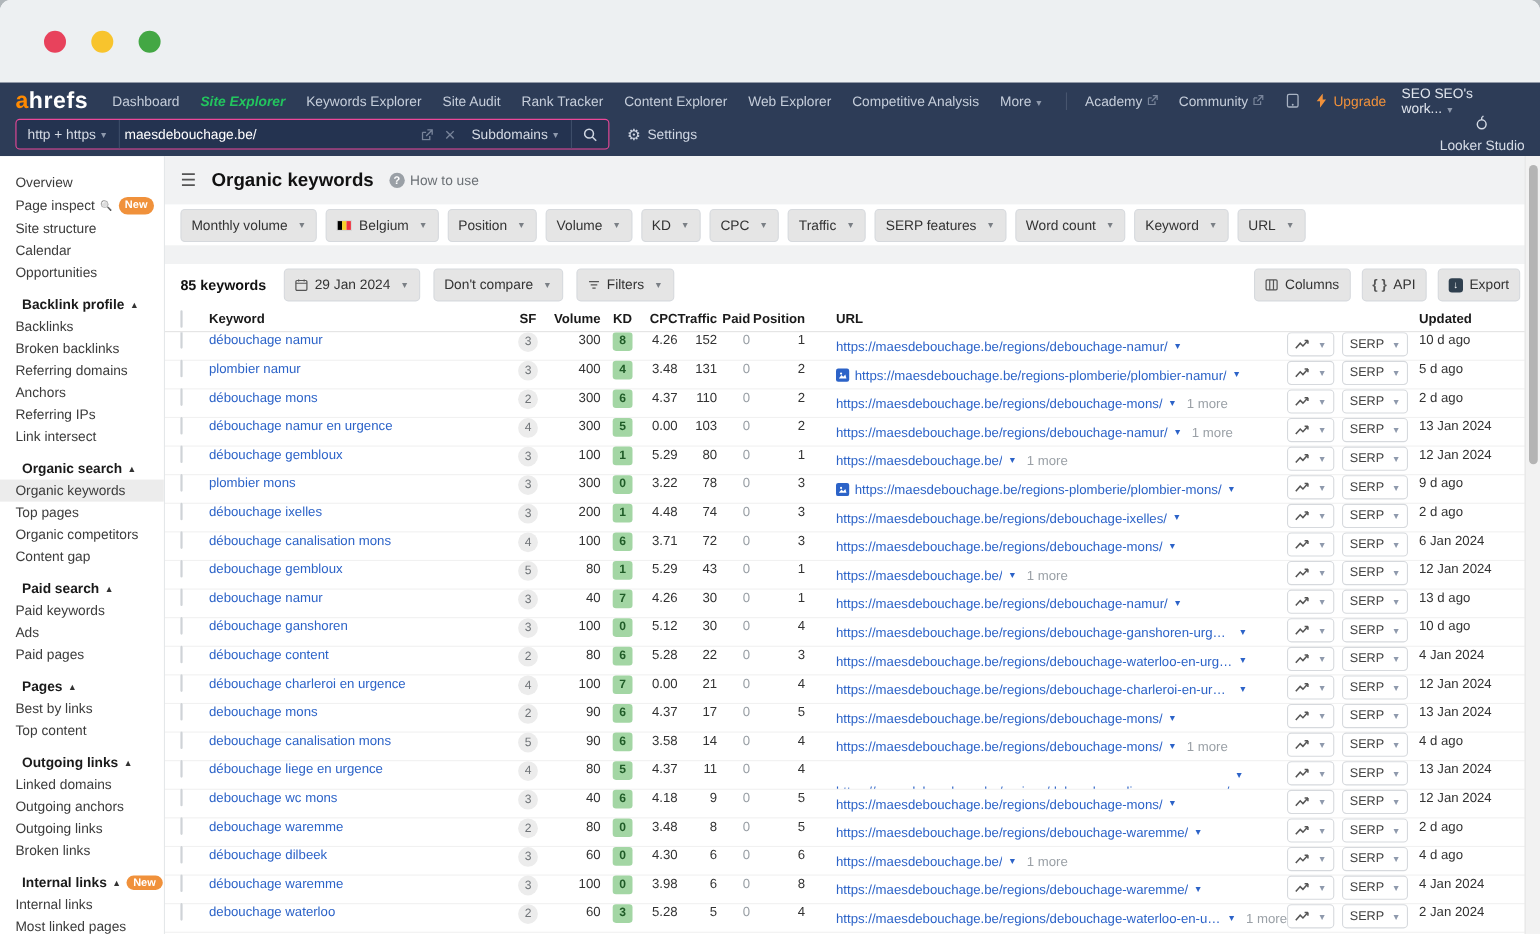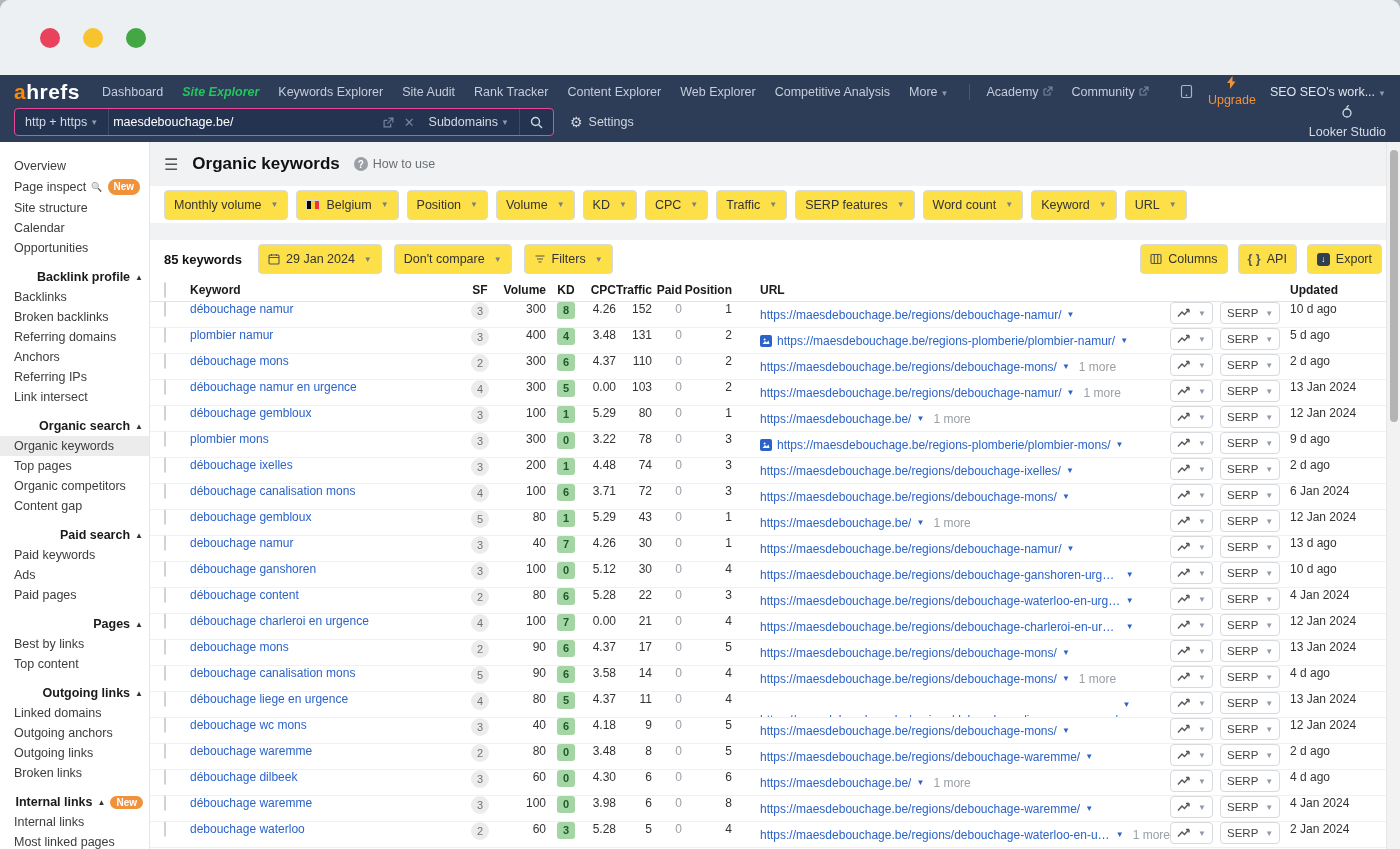--- a/index.html
+++ b/index.html
@@ -16,54 +16,54 @@
   .topnav { background:#2d3c57; flex:none; color:#c5cdda; }
   .nav-row1 { height:33px; display:flex; align-items:center; padding:0 14px; font-size:12.5px; }
   .logo { font-size:21px; font-weight:bold; color:#fff; letter-spacing:.5px; margin-right:22px; }
   .logo .logo-a { color:#ff8a00; }
   .nav-item { margin-right:19px; cursor:pointer; white-space:nowrap; }
   .nav-item.active { color:#22c55e; font-weight:bold;font-style:italic; }
   .caret { font-size:8px; color:#8e99ac; margin-left:3px; }
   .nav-sep { border-left:1px solid #47556e; height:16px; margin:0 16px 0 2px; }
   .ext-ico { width:10px; height:10px; margin-left:4px; opacity:.7; }
   .nav-right { margin-left:auto; display:flex; align-items:center; gap:14px; }
-  .upgrade { color:#f0913b; display:flex; align-items:center; gap:4px;flex-direction:column; }
+  .upgrade { color:#f0913b; display:flex; align-items:center; gap:4px; }
   .account { color:#dfe4ec; }
   .nav-row2 { height:34px; display:flex; align-items:center; padding:0 14px 6px 14px; font-size:12.5px; }
   .searchbar { display:flex; align-items:stretch; height:28px; background:#243350; border:1px solid #ec4899;
                border-radius:4px; overflow:hidden; width:540px; }
   .sb-seg { display:flex; align-items:center; padding:0 10px; white-space:nowrap; color:#d4dae4; }
   .sb-seg + .sb-seg { border-left:1px solid #3d4d69; }
   .sb-url { flex:1; color:#fff; border-left:1px solid #3d4d69; display:flex; align-items:center; padding:0 4px; }
   .sb-url .trail { margin-left:auto; display:flex; align-items:center; gap:10px; color:#78849a; }
   .settings { display:flex; align-items:center; gap:6px; margin-left:16px; color:#cfd6e2; }
   .gear { font-size:14px; color:#cfd6e2; }
   .looker { margin-left:auto; display:flex; align-items:center; gap:6px; color:#d6dce6;flex-direction:column; }
 
   
   .app-body { flex:1; display:flex; min-height:0; position:relative; }
   .sidebar { width:150px; flex:none; background:#fff; border-right:1px solid #e4e7e9;
              padding-top:14px; font-size:12.5px; color:#3c3c3c; overflow:hidden; }
   .sb-item { padding:3px 6px 3px 14px; line-height:14px; cursor:pointer; display:flex; align-items:center; gap:5px; white-space:nowrap; }
   .sb-item.active { background:#ececec; }
-  .sb-header { padding:12px 6px 3px 20px; font-weight:bold; color:#1a1a1a; display:flex; align-items:center; gap:5px; white-space:nowrap;justify-content:flex-end; }
+  .sb-header { padding:12px 6px 3px 20px; font-weight:bold; color:#1a1a1a; display:flex; align-items:center; gap:5px; white-space:nowrap; }
   .sb-caret { font-size:8px; color:#333; }
   .new-badge { background:#f0913b; color:#fff; font-size:10px; border-radius:8px; padding:1px 6px; font-weight:bold; }
   .sb-search { color:#9aa0a6; font-size:11px; }
 
   .main { flex:1; min-width:0; display:flex; flex-direction:column; background:#fff; }
   .band-title { height:44px; background:#f1f2f3; display:flex; align-items:center; padding:0 14px; gap:14px; flex:none; }
   .hamburger { font-size:16px; color:#555; cursor:pointer; }
   .page-title { font-size:17px; font-weight:bold; color:#111; }
   .how-to { display:flex; align-items:center; gap:5px; color:#6b7075; font-size:12.5px; cursor:pointer; }
   .q-circle { width:14px; height:14px; border-radius:50%; background:#9aa0a6; color:#fff; font-size:10px;
               display:flex; align-items:center; justify-content:center; font-weight:bold; }
 
   .band-filters { height:37px; background:#fff; display:flex; align-items:center; gap:8px; padding:0 14px; flex:none; }
-  .pill { height:30px; background:#fde047; border:1px solid #d6d9dd; border-radius:4px; display:flex; align-items:center;
+  .pill { height:30px; background:#e5e5e5; border:1px solid #d6d9dd; border-radius:4px; display:flex; align-items:center;
           gap:6px; padding:0 9px; font-size:12.5px; color:#333; cursor:pointer; white-space:nowrap; }
   .pill .caret { color:#7a7f85; }
   .flag { width:14px; height:10px; display:inline-flex; border:1px solid #d8d8d8; }
   .flag i { flex:1; }
 
   .band-gap { height:17px; background:#f1f2f3; flex:none; }
   .band-toolbar { height:38px; background:#fff; display:flex; align-items:center; gap:12px; padding:0 18px 0 14px; flex:none; }
   .kw-count { font-size:13px; font-weight:bold; color:#111; margin-right:4px; }
   .toolbar-right { margin-left:auto; display:flex; gap:10px; }
   .ico12 { width:12px; height:12px; }

